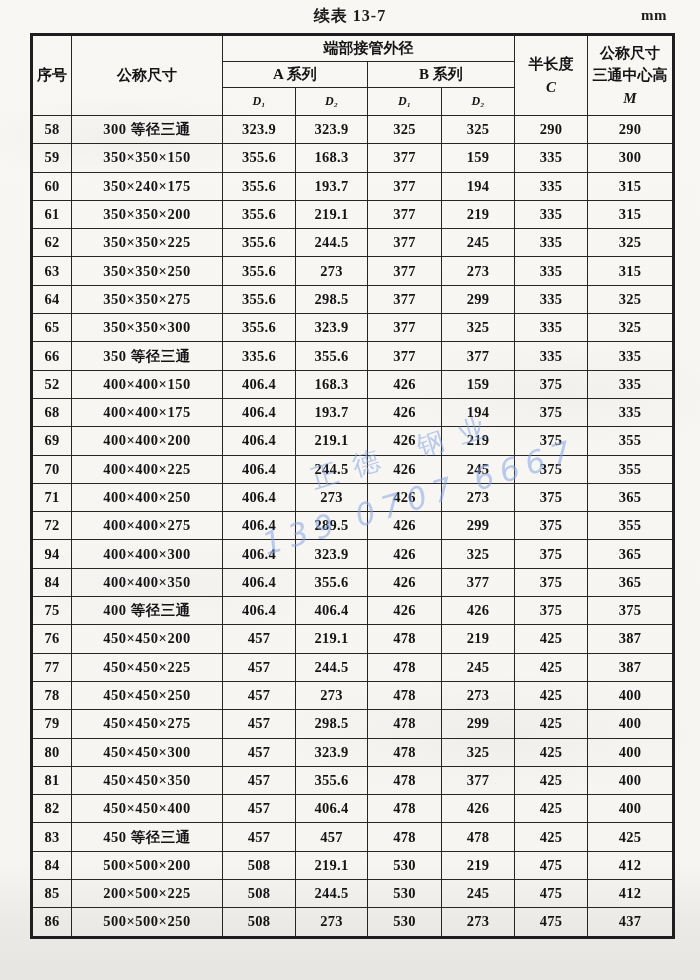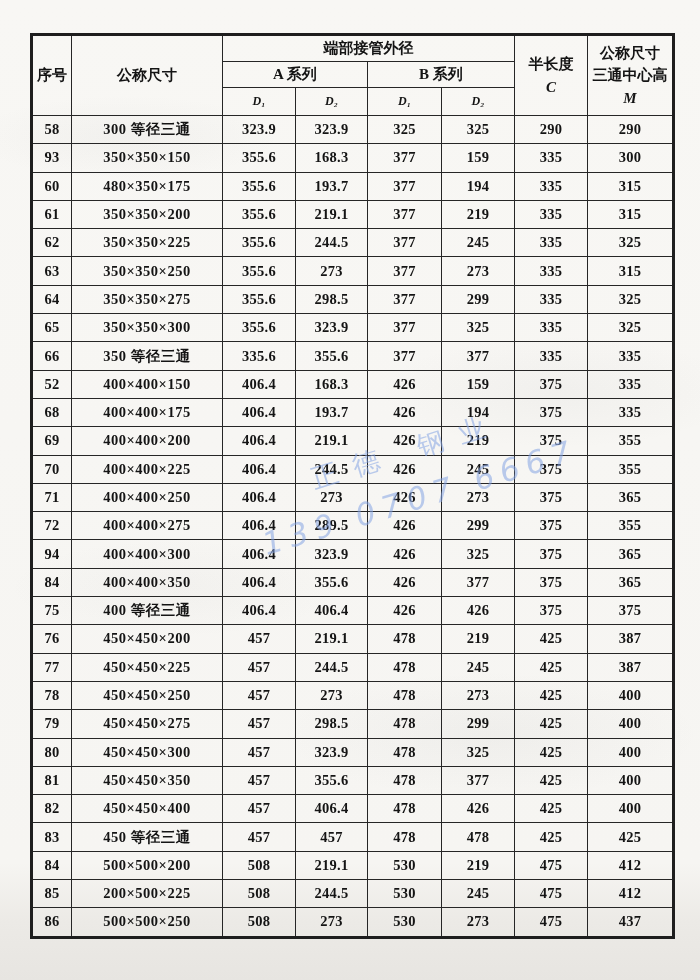--- a/index.html
+++ b/index.html
@@ -74,20 +74,24 @@
     font-family:"DejaVu Sans",sans-serif;
   }
   .watermark .wm1{font-size:27px;letter-spacing:16px;display:block;}
   .watermark .wm2{font-size:31px;letter-spacing:7px;display:block;margin-top:12px;font-style:italic;}
 </style>
 </head>
 <body>
 
 <div class="page">
 
+  <div class="caption-row">
+    <div class="doc-title">续表 13-7</div>
+    <div class="unit-label">mm</div>
+  </div>
 
   <div class="tbl-wrap">
     <table>
       <colgroup>
         <col class="c-no">
           <col class="c-size">
         <col class="c-ad1">
           <col class="c-ad2">
         <col class="c-bd1">
           <col class="c-bd2">
@@ -125,32 +129,32 @@
             <td>58</td>
             <td class="cell-size">300 等径三通</td>
             <td>323.9</td>
             <td>323.9</td>
             <td>325</td>
             <td>325</td>
             <td>290</td>
             <td>290</td>
           </tr>
           <tr>
-            <td>93</td>
+            <td>59</td>
             <td class="cell-size">350×350×150</td>
             <td>355.6</td>
             <td>168.3</td>
             <td>377</td>
             <td>159</td>
             <td>335</td>
             <td>300</td>
           </tr>
           <tr>
             <td>60</td>
-            <td class="cell-size">480×350×175</td>
+            <td class="cell-size">350×240×175</td>
             <td>355.6</td>
             <td>193.7</td>
             <td>377</td>
             <td>194</td>
             <td>335</td>
             <td>315</td>
           </tr>
           <tr>
             <td>61</td>
             <td class="cell-size">350×350×200</td>

